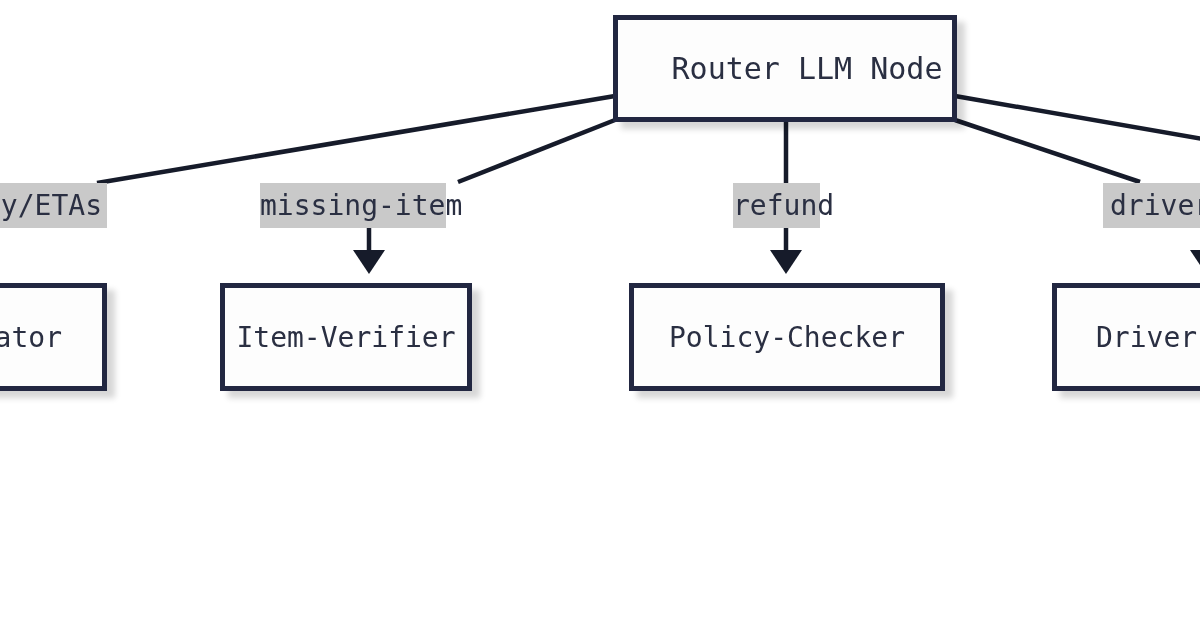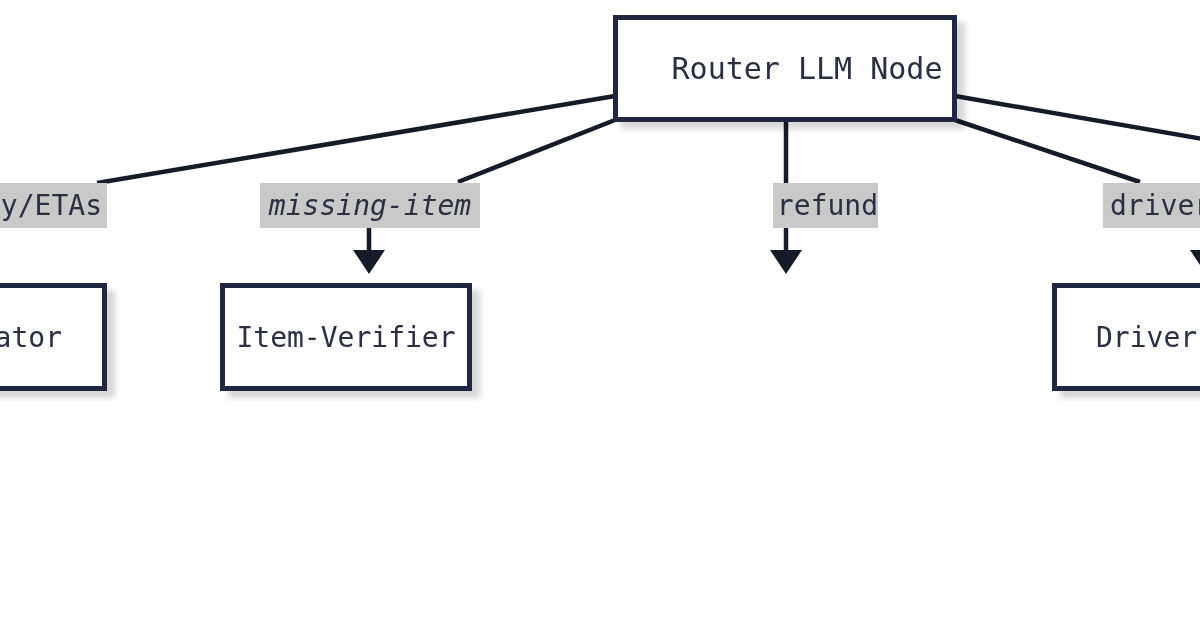--- a/index.html
+++ b/index.html
@@ -39,22 +39,22 @@
   .node.agent-driver .node-text{position:absolute;left:39px;}
   .edge-label{
     position:absolute;top:183px;height:45px;
     background:var(--label-bg);
     color:var(--text);
     font-size:28px;line-height:45px;
     white-space:nowrap;
     display:block;
   }
   .edge-label.etas{left:-160px;width:267px;text-align:right;padding-right:5px;}
-  .edge-label.missing{left:260px;width:220px;text-align:center;font-style:italic;}
-  .edge-label.refund{left:733px;width:105px;text-align:right;margin-left:40px;}
+  .edge-label.missing{left:260px;width:186px;text-align:right;}
+  .edge-label.refund{left:733px;width:87px;text-align:left;}
   .edge-label.driver{left:1103px;width:140px;text-align:left;padding-left:7px;}
 </style>
 </head>
 <body>
 
 <div class="stage">
 
   <svg class="edges" viewBox="0 0 1200 630" xmlns="http://www.w3.org/2000/svg">
 
     <line x1="615" y1="96" x2="97" y2="183"></line>
@@ -92,17 +92,20 @@
   <div class="node router">
     <span class="node-text">Router LLM Node</span>
   </div>
 
   <div class="node agent agent-calc">
     <span class="node-text">ator</span>
   </div>
   <div class="node agent agent-item">
     <span class="node-text">Item-Verifier</span>
   </div>
+  <div class="node agent agent-policy">
+    <span class="node-text">Policy-Checker</span>
+  </div>
   <div class="node agent agent-driver">
     <span class="node-text">Driver-</span>
   </div>
 
 </div>
 
 </body></html>

